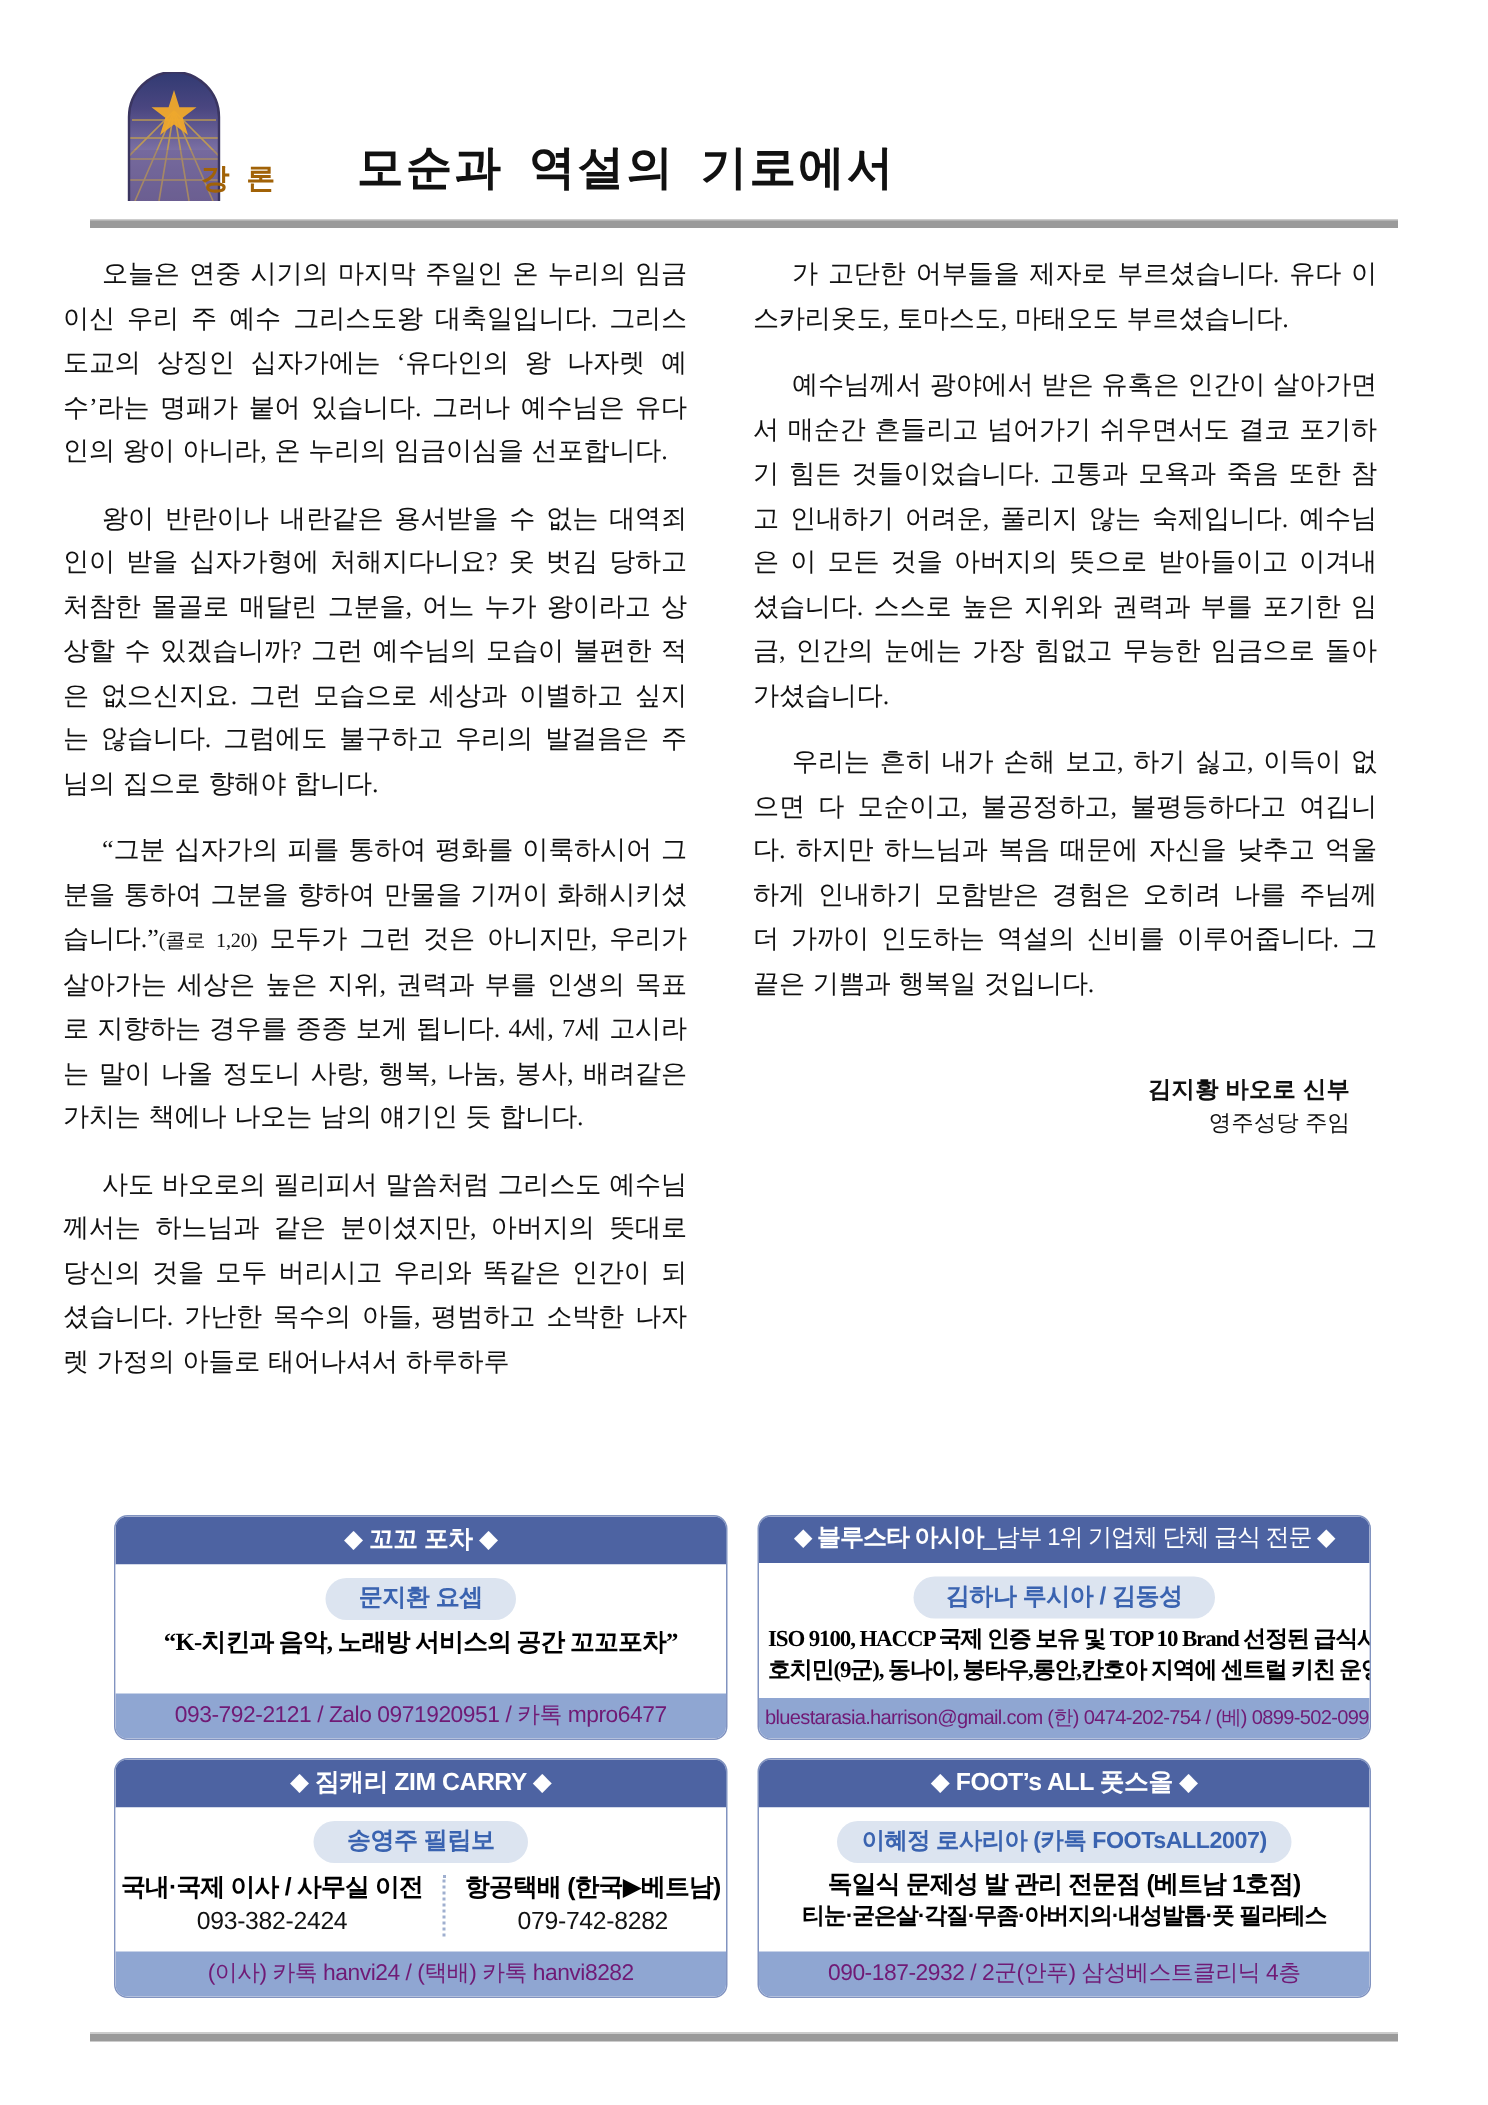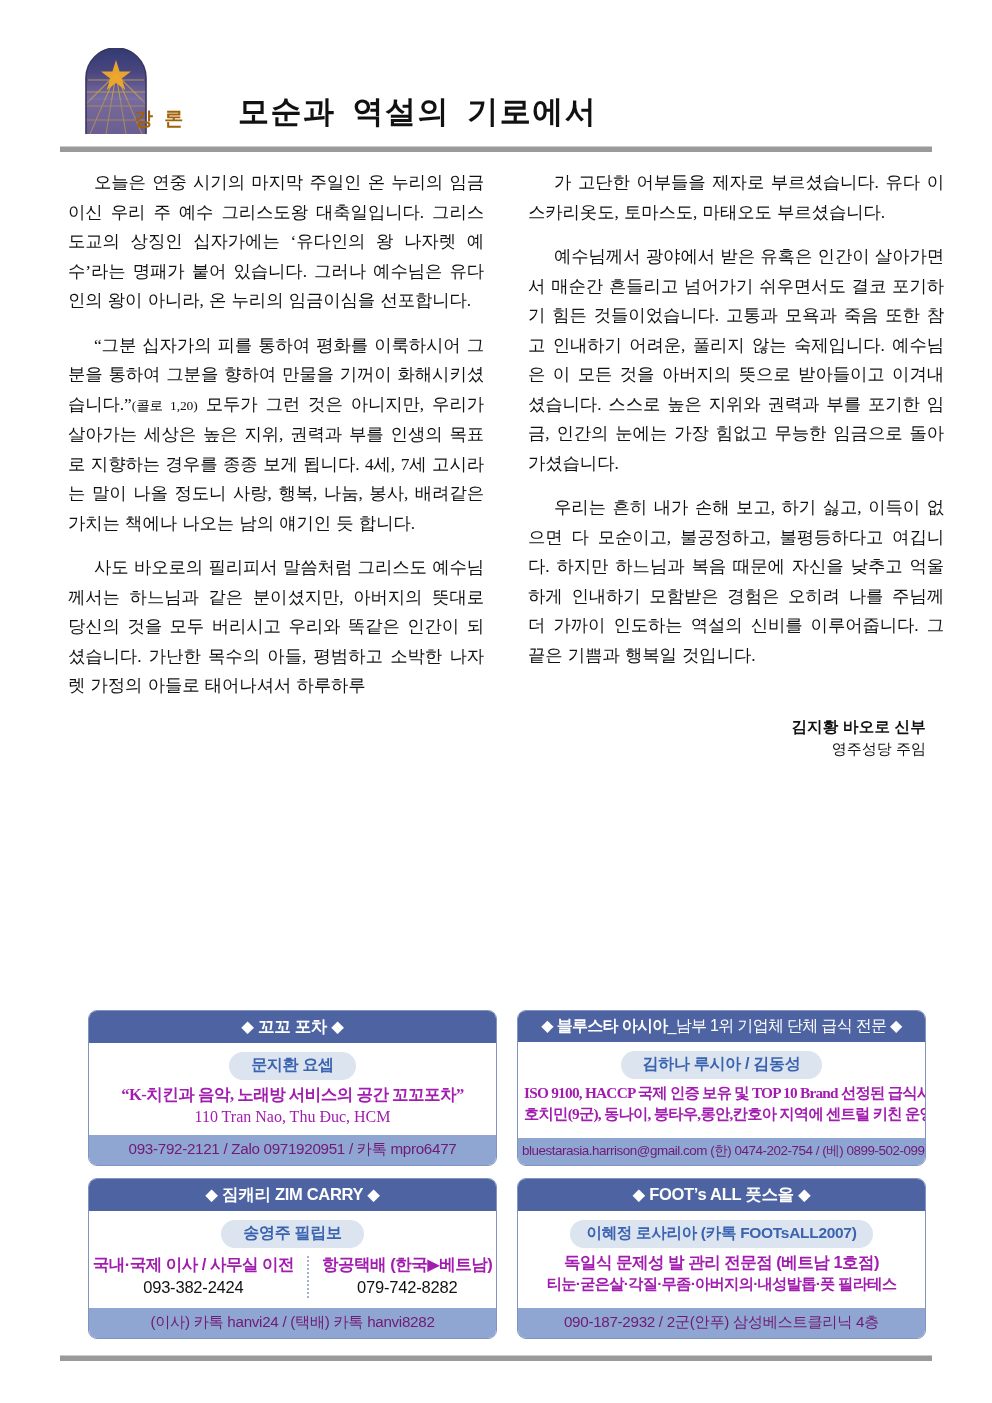--- a/index.html
+++ b/index.html
@@ -74,21 +74,21 @@
     top: 146px;
     width: 872px;
     height: 5px;
     background: #9A9A9A;
     border-top: 1px solid #cccccc;
   }
 
   
   .article {
     position: absolute;
-    left: 68px;
+    left: 42px;
     top: 168px;
     width: 876px;
     height: 810px;
     display: flex;
     gap: 44px;
   }
   .col {
     width: 416px;
   }
   .col p {
@@ -126,21 +126,21 @@
   .sig-role {
     display: block;
     font-size: 15px;
     font-weight: normal;
     color: #111111;
   }
 
   
   .ads {
     position: absolute;
-    left: 88px;
+    left: 76px;
     top: 1010px;
     width: 768px;
     display: grid;
     grid-template-columns: 409px 409px;
     grid-template-rows: auto auto;
     column-gap: 20px;
     row-gap: 12px;
   }
   .ad {
     border: 1px solid #8193C0;
@@ -181,21 +181,21 @@
     padding: 3px 22px 4px 22px;
     letter-spacing: -0.3px;
     margin-bottom: 4px;
     white-space: nowrap;
   }
   .chip.wide { padding: 3px 16px 4px 16px; font-size: 15.5px; }
   .ad-line {
     font-family: "Liberation Serif", "DejaVu Serif", serif;
     font-size: 16.5px;
     font-weight: bold;
-    color: #a21caf;
+    color: #000000;
     line-height: 1.32;
     letter-spacing: -0.5px;
     white-space: nowrap;
   }
   .ad-line.sans {
     font-family: "Liberation Sans", "DejaVu Sans", sans-serif;
     font-weight: bold;
   }
   .ad-line.addr {
     font-weight: normal;
@@ -294,20 +294,21 @@
     </div>
 
     <h1 class="masthead-title">모순과 역설의 기로에서</h1>
   </div>
   <div class="masthead-rule"></div>
 
   <div class="article">
 
     <div class="col">
       <p>오늘은 연중 시기의 마지막 주일인 온 누리의 임금이신 우리 주 예수 그리스도왕 대축일입니다. 그리스도교의 상징인 십자가에는 ‘유다인의 왕 나자렛 예수’라는 명패가 붙어 있습니다. 그러나 예수님은 유다인의 왕이 아니라, 온 누리의 임금이심을 선포합니다.</p>
+      <p>왕이 반란이나 내란같은 용서받을 수 없는 대역죄인이 받을 십자가형에 처해지다니요? 옷 벗김 당하고 처참한 몰골로 매달린 그분을, 어느 누가 왕이라고 상상할 수 있겠습니까? 그런 예수님의 모습이 불편한 적은 없으신지요. 그런 모습으로 세상과 이별하고 싶지는 않습니다. 그럼에도 불구하고 우리의 발걸음은 주님의 집으로 향해야 합니다.</p>
       <p><span>“그분 십자가의 피를 통하여 평화를 이룩하시어 그분을 통하여 그분을 향하여 만물을 기꺼이 화해시키셨습니다.”</span><span class="cite">(콜로 1,20)</span> <span>모두가 그런 것은 아니지만, 우리가 살아가는 세상은 높은 지위, 권력과 부를 인생의 목표로 지향하는 경우를 종종 보게 됩니다. 4세, 7세 고시라는 말이 나올 정도니 사랑, 행복, 나눔, 봉사, 배려같은 가치는 책에나 나오는 남의 얘기인 듯 합니다.</span></p>
       <p>사도 바오로의 필리피서 말씀처럼 그리스도 예수님께서는 하느님과 같은 분이셨지만, 아버지의 뜻대로 당신의 것을 모두 버리시고 우리와 똑같은 인간이 되셨습니다. 가난한 목수의 아들, 평범하고 소박한 나자렛 가정의 아들로 태어나셔서 하루하루</p>
     </div>
 
     <div class="col">
       <p>가 고단한 어부들을 제자로 부르셨습니다. 유다 이스카리옷도, 토마스도, 마태오도 부르셨습니다.</p>
       <p>예수님께서 광야에서 받은 유혹은 인간이 살아가면서 매순간 흔들리고 넘어가기 쉬우면서도 결코 포기하기 힘든 것들이었습니다. 고통과 모욕과 죽음 또한 참고 인내하기 어려운, 풀리지 않는 숙제입니다. 예수님은 이 모든 것을 아버지의 뜻으로 받아들이고 이겨내셨습니다. 스스로 높은 지위와 권력과 부를 포기한 임금, 인간의 눈에는 가장 힘없고 무능한 임금으로 돌아가셨습니다.</p>
       <p>우리는 흔히 내가 손해 보고, 하기 싫고, 이득이 없으면 다 모순이고, 불공정하고, 불평등하다고 여깁니다. 하지만 하느님과 복음 때문에 자신을 낮추고 억울하게 인내하기 모함받은 경험은 오히려 나를 주님께 더 가까이 인도하는 역설의 신비를 이루어줍니다. 그 끝은 기쁨과 행복일 것입니다.</p>
 
       <div class="signature">
@@ -317,21 +318,20 @@
     </div>
   </div>
 
   <div class="ads">
 
     <div class="ad">
       <div class="ad-head">◆ 꼬꼬 포차 ◆</div>
       <div class="ad-body">
         <div class="chip">문지환 요셉</div>
         <div class="ad-line">“K-치킨과 음악, 노래방 서비스의 공간 꼬꼬포차”</div>
-        <div class="ad-line addr">110 Tran Nao, Thu Đuc, HCM</div>
       </div>
       <div class="ad-foot">093-792-2121 / Zalo 0971920951 / 카톡 mpro6477</div>
     </div>
 
     <div class="ad">
       <div class="ad-head small"><span>◆ 블루스타 아시아</span><span class="lite">_남부 1위 기업체 단체 급식 전문 ◆</span></div>
       <div class="ad-body">
         <div class="chip">김하나 루시아 / 김동성</div>
         <div class="ad-line tight">ISO 9100, HACCP 국제 인증 보유 및 TOP 10 Brand 선정된 급식사</div>
         <div class="ad-line tight">호치민(9군), 동나이, 붕타우,롱안,칸호아 지역에 센트럴 키친 운영</div>

